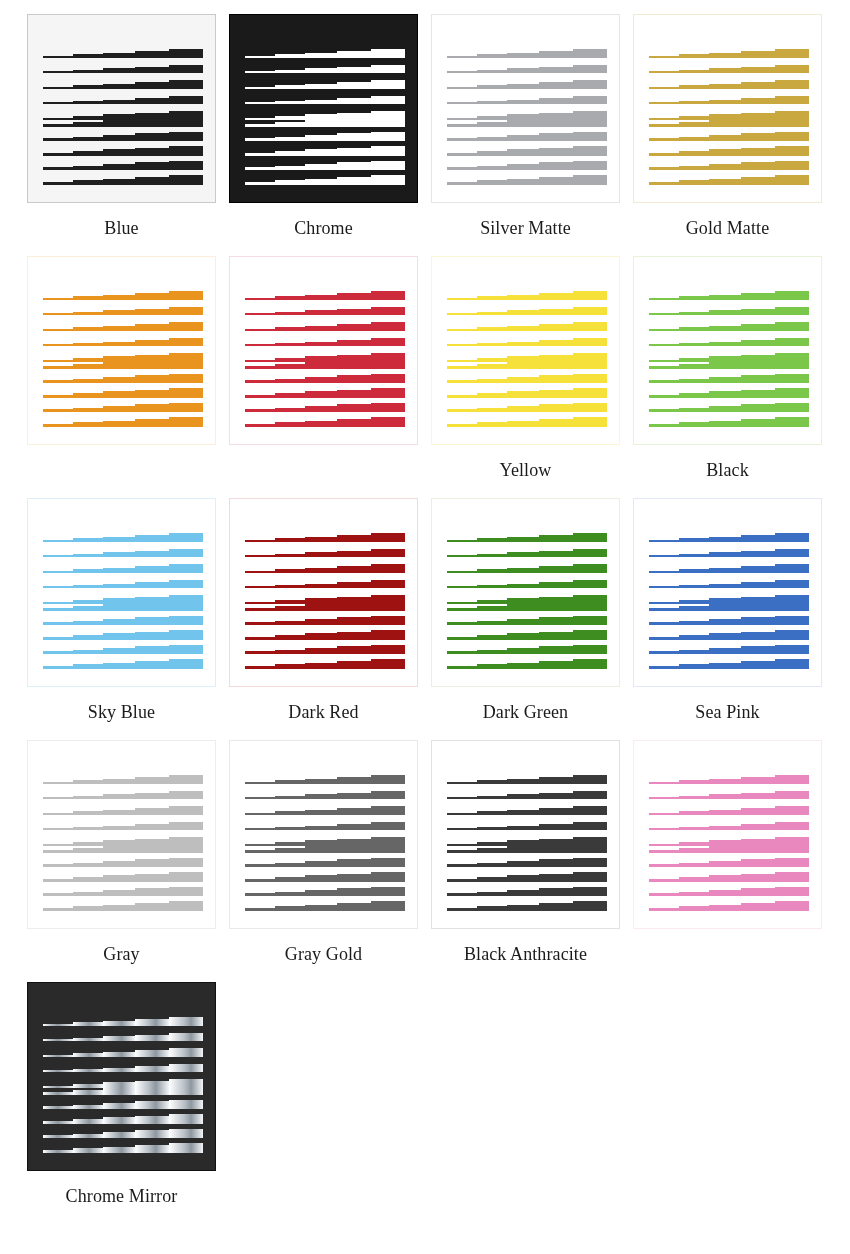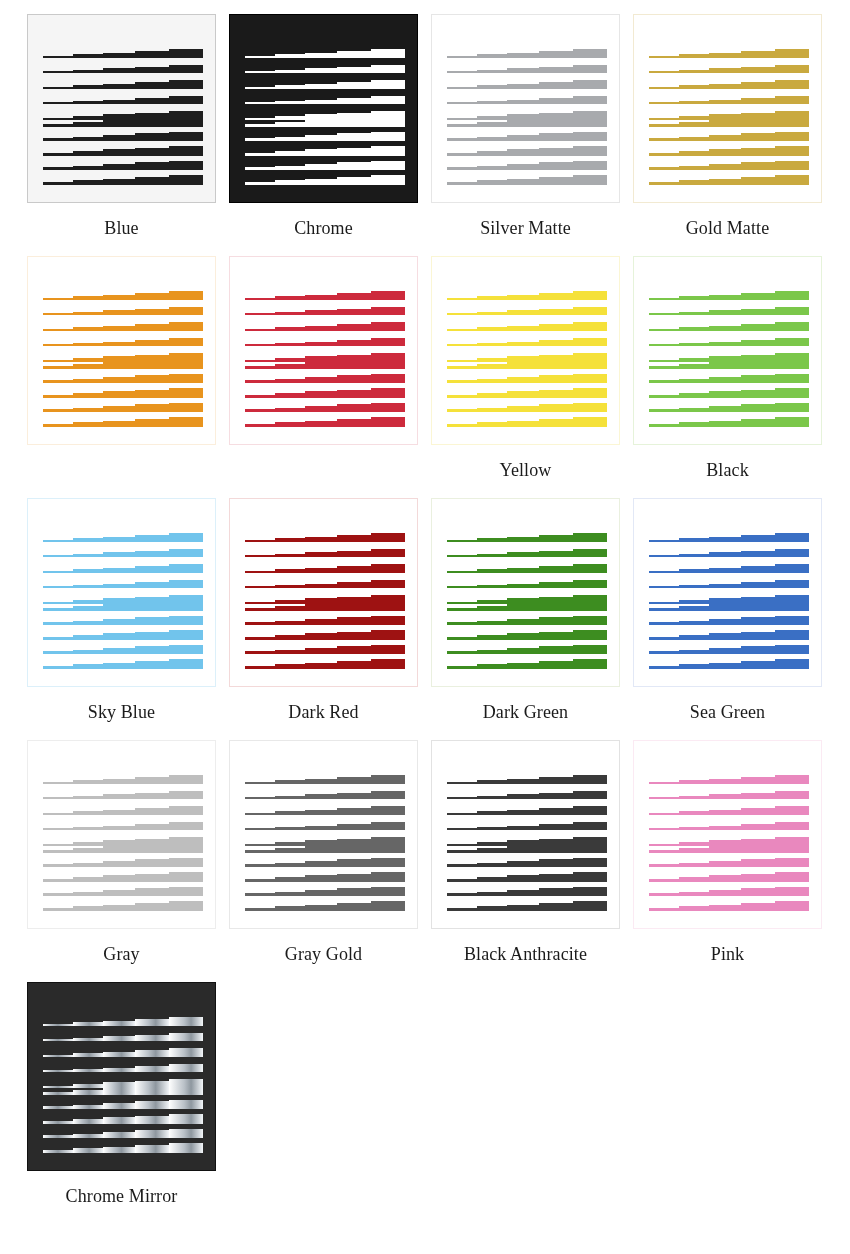--- a/index.html
+++ b/index.html
@@ -1042,21 +1042,21 @@
             <div class="line" style="height: 10px; margin-top: 5px;">
               <span class="seg" style="width: 30px; height: 3px; margin-top: 7px; background: rgb(58, 111, 196);"></span>
               <span class="seg" style="width: 30px; height: 5px; margin-top: 5px; background: rgb(58, 111, 196);"></span>
               <span class="seg" style="width: 32px; height: 6px; margin-top: 4px; background: rgb(58, 111, 196);"></span>
               <span class="seg" style="width: 34px; height: 8px; margin-top: 2px; background: rgb(58, 111, 196);"></span>
               <span class="seg" style="width: 34px; height: 10px; margin-top: 0px; background: rgb(58, 111, 196);"></span>
             </div>
           </div>
         </div>
       </div>
-      <div class="label">Sea Green</div>
+      <div class="label">Sea Pink</div>
     </div>
     <div class="cell">
       <div class="swatch" style="background: rgb(255, 255, 255); border-color: rgb(237, 237, 237);">
         <div class="stripes">
           <div class="group upper">
             <div class="line" style="height: 9px;">
               <span class="seg" style="width: 30px; height: 2px; margin-top: 7px; background: rgb(190, 190, 190);"></span>
               <span class="seg" style="width: 30px; height: 4px; margin-top: 5px; background: rgb(190, 190, 190);"></span>
               <span class="seg" style="width: 32px; height: 5px; margin-top: 4px; background: rgb(190, 190, 190);"></span>
               <span class="seg" style="width: 34px; height: 7px; margin-top: 2px; background: rgb(190, 190, 190);"></span>
@@ -1366,21 +1366,20 @@
             <div class="line" style="height: 10px; margin-top: 5px;">
               <span class="seg" style="width: 30px; height: 3px; margin-top: 7px; background: rgb(233, 136, 190);"></span>
               <span class="seg" style="width: 30px; height: 5px; margin-top: 5px; background: rgb(233, 136, 190);"></span>
               <span class="seg" style="width: 32px; height: 6px; margin-top: 4px; background: rgb(233, 136, 190);"></span>
               <span class="seg" style="width: 34px; height: 8px; margin-top: 2px; background: rgb(233, 136, 190);"></span>
               <span class="seg" style="width: 34px; height: 10px; margin-top: 0px; background: rgb(233, 136, 190);"></span>
             </div>
           </div>
         </div>
       </div>
-      <div class="label">Pink</div>
     </div>
     <div class="cell">
       <div class="swatch" style="background: rgb(42, 42, 42); border-color: rgb(17, 17, 17); border-width: 1px;">
         <div class="stripes">
           <div class="group upper">
             <div class="line" style="height: 9px;">
               <span class="seg" style="width: 30px; height: 2px; margin-top: 7px; background: linear-gradient(90deg, rgb(255, 255, 255) 0%, rgb(185, 192, 199) 25%, rgb(142, 151, 159) 50%, rgb(242, 245, 248) 100%);"></span>
               <span class="seg" style="width: 30px; height: 4px; margin-top: 5px; background: linear-gradient(90deg, rgb(255, 255, 255) 0%, rgb(185, 192, 199) 30%, rgb(142, 151, 159) 54%, rgb(242, 245, 248) 100%);"></span>
               <span class="seg" style="width: 32px; height: 5px; margin-top: 4px; background: linear-gradient(90deg, rgb(255, 255, 255) 0%, rgb(185, 192, 199) 35%, rgb(142, 151, 159) 58%, rgb(242, 245, 248) 100%);"></span>
               <span class="seg" style="width: 34px; height: 7px; margin-top: 2px; background: linear-gradient(90deg, rgb(255, 255, 255) 0%, rgb(185, 192, 199) 40%, rgb(142, 151, 159) 61%, rgb(242, 245, 248) 100%);"></span>

